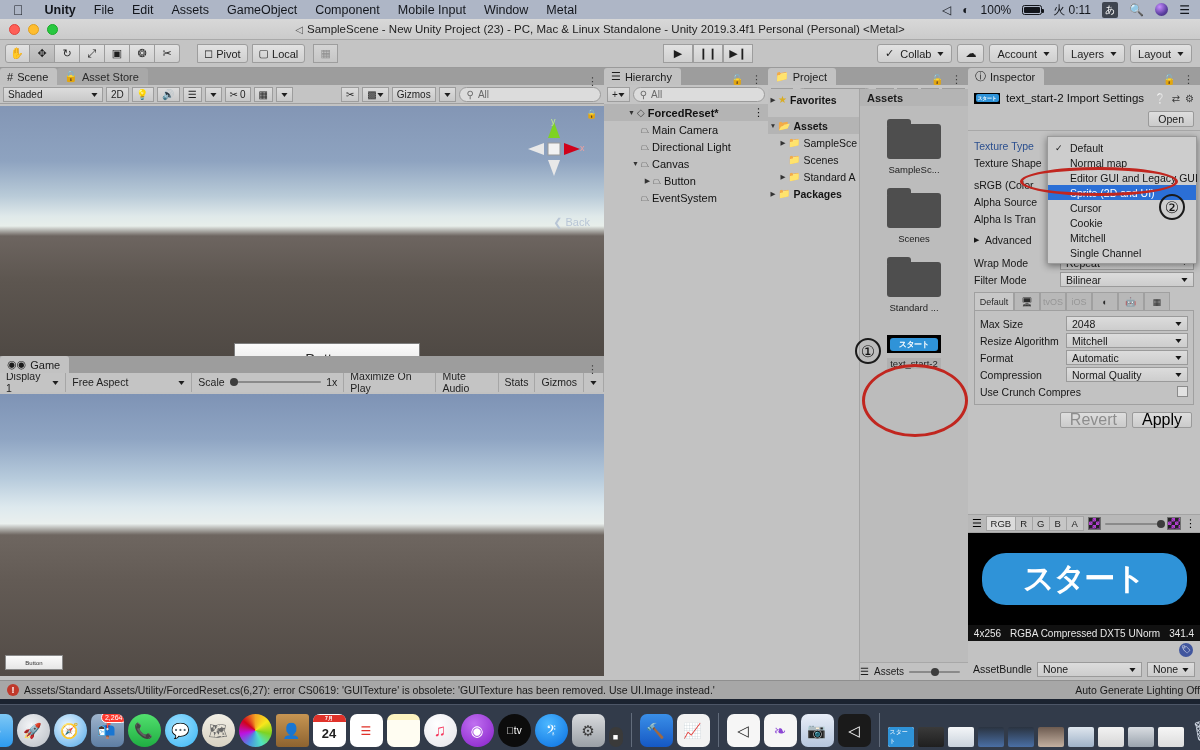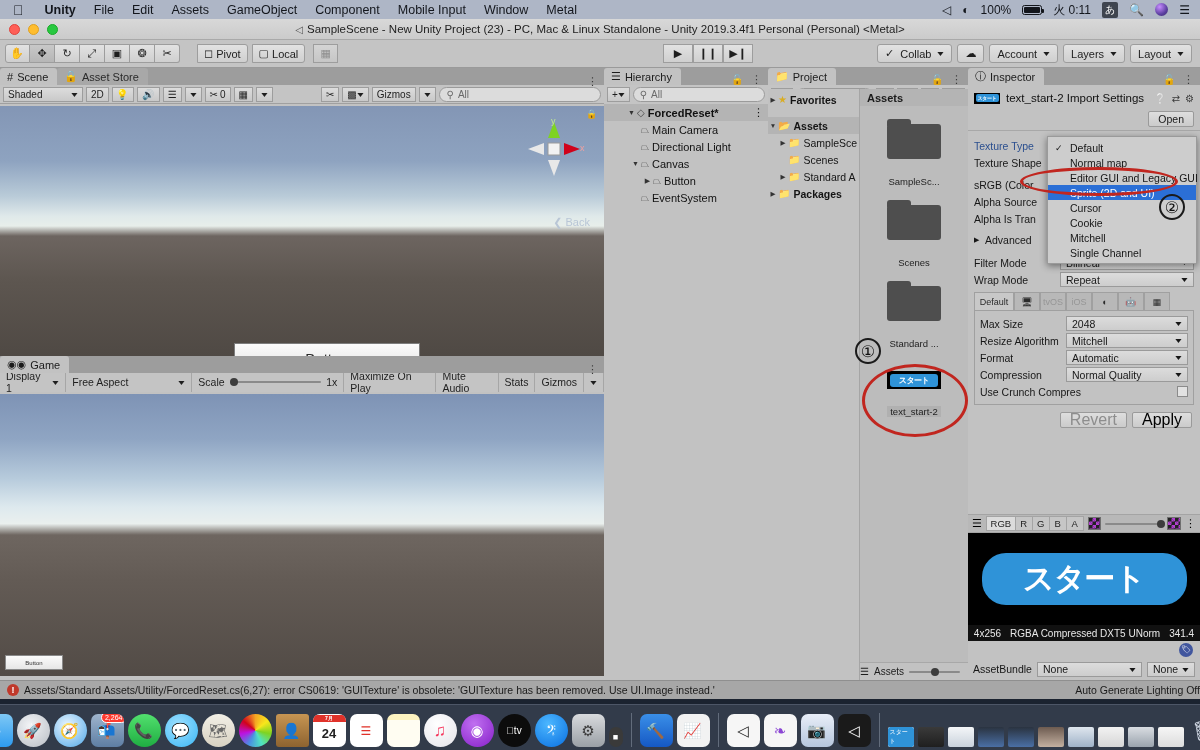--- a/index.html
+++ b/index.html
@@ -110,21 +110,21 @@
   
   .scene-panel { position:absolute; left:0; top:49px; width:604px; height:288px; background:#c2c2c2;}
   .scene-toolbar {
     height:19px; background:#c4c4c4; display:flex; align-items:center;
     gap:3px; padding:0 3px; border-bottom:1px solid #a0a0a0;
   }
   .sbtn {
     height:15px; background:linear-gradient(#dcdcdc,#c9c9c9); border:1px solid #9d9d9d;
     display:flex;align-items:center;justify-content:center; font-size:10px; padding:0 4px; color:#1e1e1e;
   }
-  .sdrop { width:80px; justify-content:space-between; }
+  .sdrop { width:100px; justify-content:space-between; }
   .ssearch {
     flex:1; height:15px; background:#dcdcdc; border:1px solid #9b9b9b; border-radius:8px;
     display:flex; align-items:center; padding:0 7px; font-size:10px; color:#6a6a6a; gap:4px;
   }
   .scene-view {
     position:absolute; left:0; top:38px; width:604px; height:250px; overflow:hidden;
     background:linear-gradient(#8396b5 0%, #8ea3c0 22%, #b9cbd8 36%, #dfe9ea 44%, #e8eeea 48%, #6d6560 52%, #5d5650 70%, #4f4944 100%);
   }
   .scene-btn {
     position:absolute; left:234px; top:237px; width:186px; height:30px;
@@ -189,21 +189,21 @@
   .ptrow .tri { width:10px; text-align:center; font-size:6.5px; color:#333; }
   .folder-ic { color:#3e3e3e; margin-right:3px; font-size:10px;}
   .star-ic { color:#d9ad24; margin-right:3px; font-size:10px;}
   .proj-grid { flex:1; background:#bcbcbc; position:relative; }
   .proj-grid-head { height:17px; background:#b4b4b4; display:flex;align-items:center;
                     padding-left:7px; font-size:11px; color:#1b1b1b; font-weight:bold;}
   .asset-cell { width:100%; display:flex; flex-direction:column; align-items:center; margin-top:13px;}
   .folder-big { width:54px; height:40px; position:relative; }
   .folder-big .tab { position:absolute;left:0;top:0;width:24px;height:7px;background:#4e4e4e;border-radius:3px 3px 0 0;}
   .folder-big .body { position:absolute;left:0;top:5px;width:54px;height:35px;background:#4e4e4e;border-radius:3px;}
-  .asset-label { font-size:9.5px; color:#1e1e1e; margin-top:17px; }
+  .asset-label { font-size:9.5px; color:#1e1e1e; margin-top:5px; }
   .start-thumb {
     width:54px;height:18px;background:#000; display:flex;align-items:center;justify-content:center;
   }
   .start-inner { width:48px;height:13px;background:#2f93d8;border-radius:3px;display:flex;align-items:center;justify-content:center;}
   .start-inner span { color:#fff; font-size:8px; font-weight:bold; letter-spacing:-0.5px; }
   .asset-label.selbg { background:#b0b0b0; padding:0 3px; }
   .proj-footer {
     position:absolute; bottom:0; left:0; right:0; height:18px; background:#c2c2c2;
     border-top:1px solid #a8a8a8; display:flex;align-items:center;justify-content:flex-end;
     gap:5px; padding-right:8px; font-size:10px; color:#1c1c1c;
@@ -770,30 +770,30 @@
           <span class="plabel">Alpha Is Tran</span>
         </div>
         <div style="height:4px"></div>
         <div class="prow">
           <span class="tri" style="width:11px;font-size:7px">▶</span>
           <span>Advanced</span>
         </div>
         <div style="height:6px"></div>
 
         <div class="prow">
+          <span class="plabel">Wrap Mode</span>
+          <span class="pfield">
+            <span>Repeat</span>
+            <span class="caret">▼</span>
+          </span>
+        </div>
+        <div class="prow">
           <span class="plabel">Filter Mode</span>
           <span class="pfield">
             <span>Bilinear</span>
-            <span class="caret">▼</span>
-          </span>
-        </div>
-        <div class="prow">
-          <span class="plabel">Wrap Mode</span>
-          <span class="pfield">
-            <span>Repeat</span>
             <span class="caret">▼</span>
           </span>
         </div>
 
         <div class="plat-tabs">
           <div class="plat-tab active" style="min-width:40px">
               <span>Default</span>
             </div>
           <div class="plat-tab">🖥</div>
           <div class="plat-tab dim">

